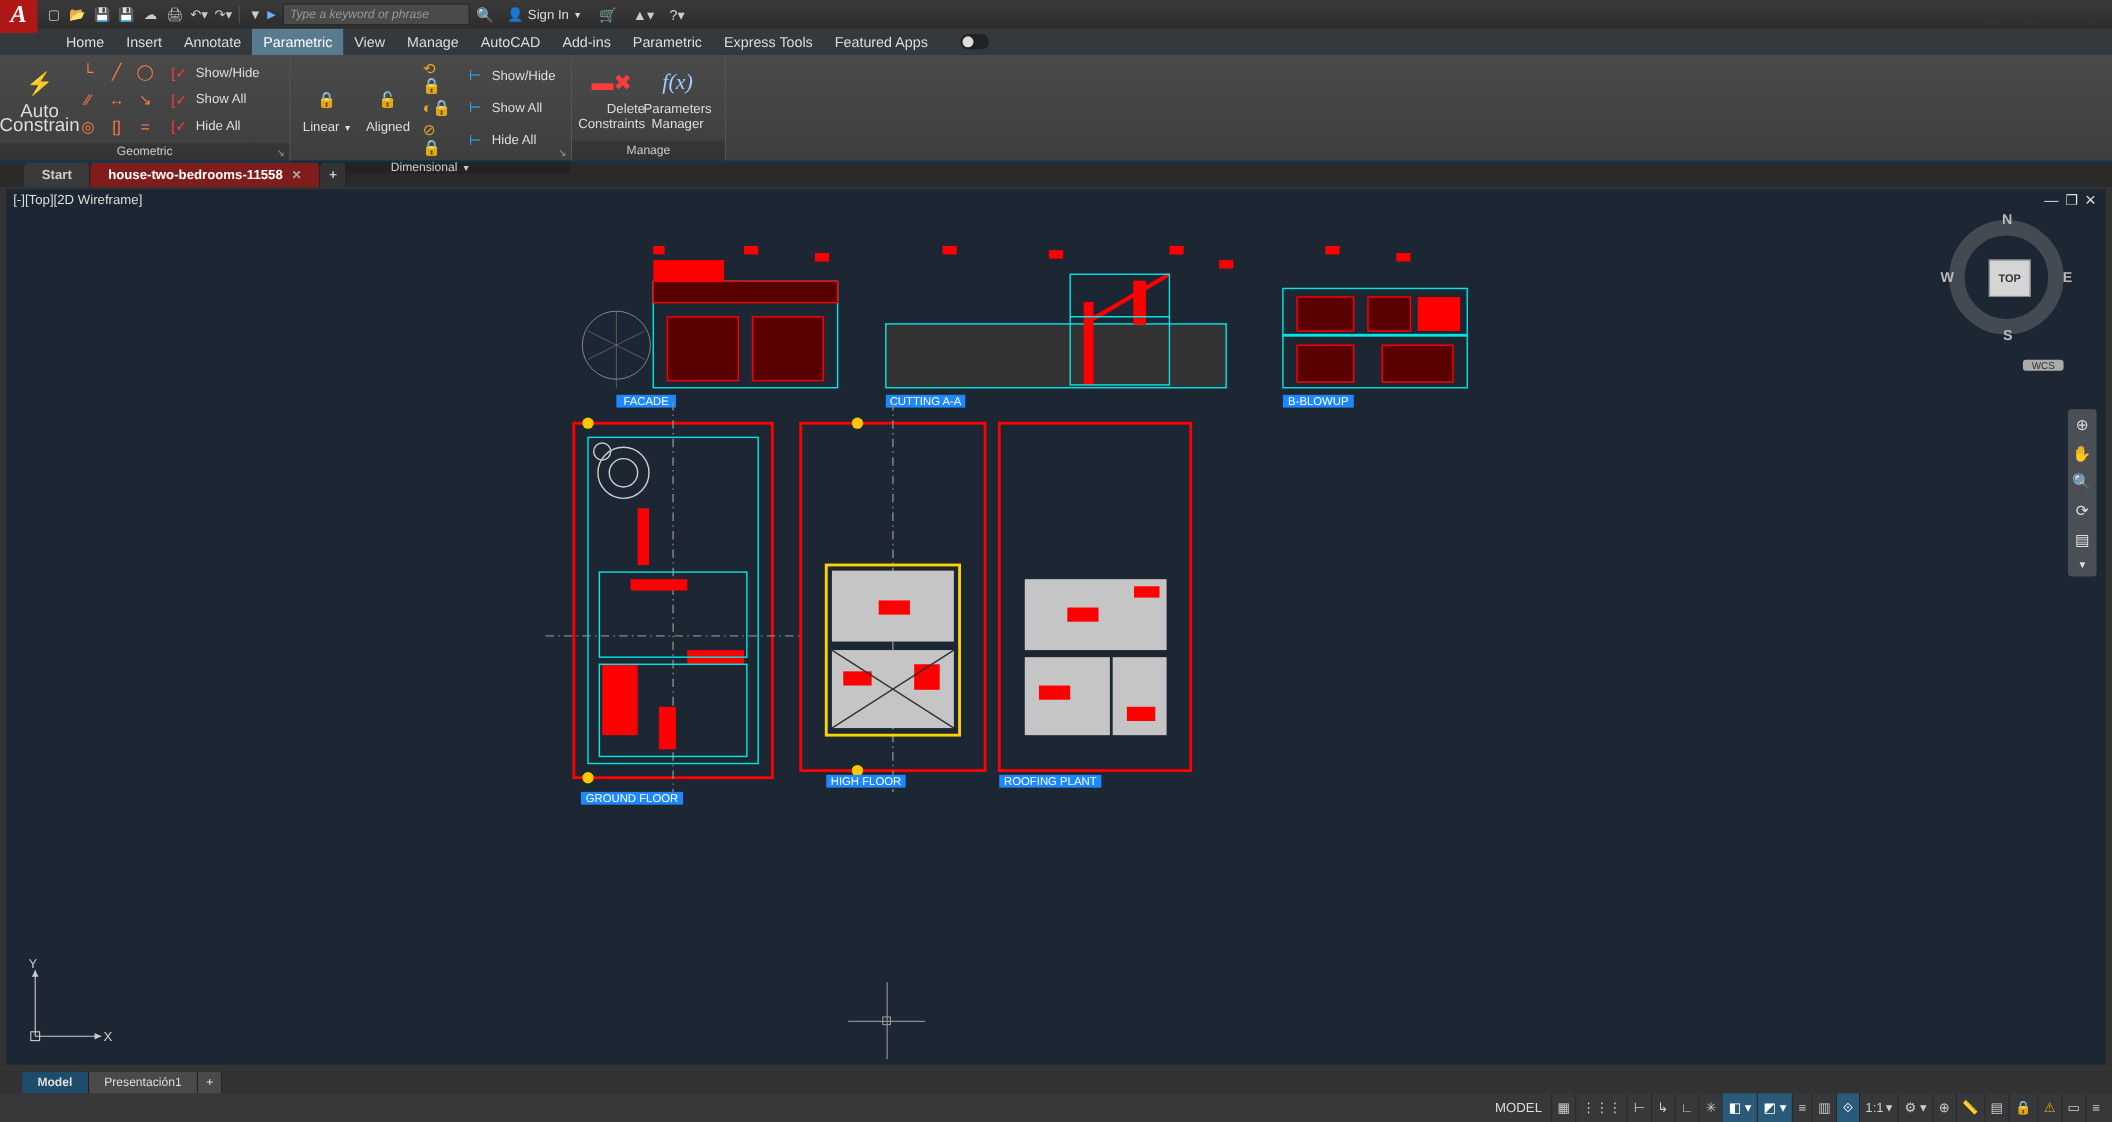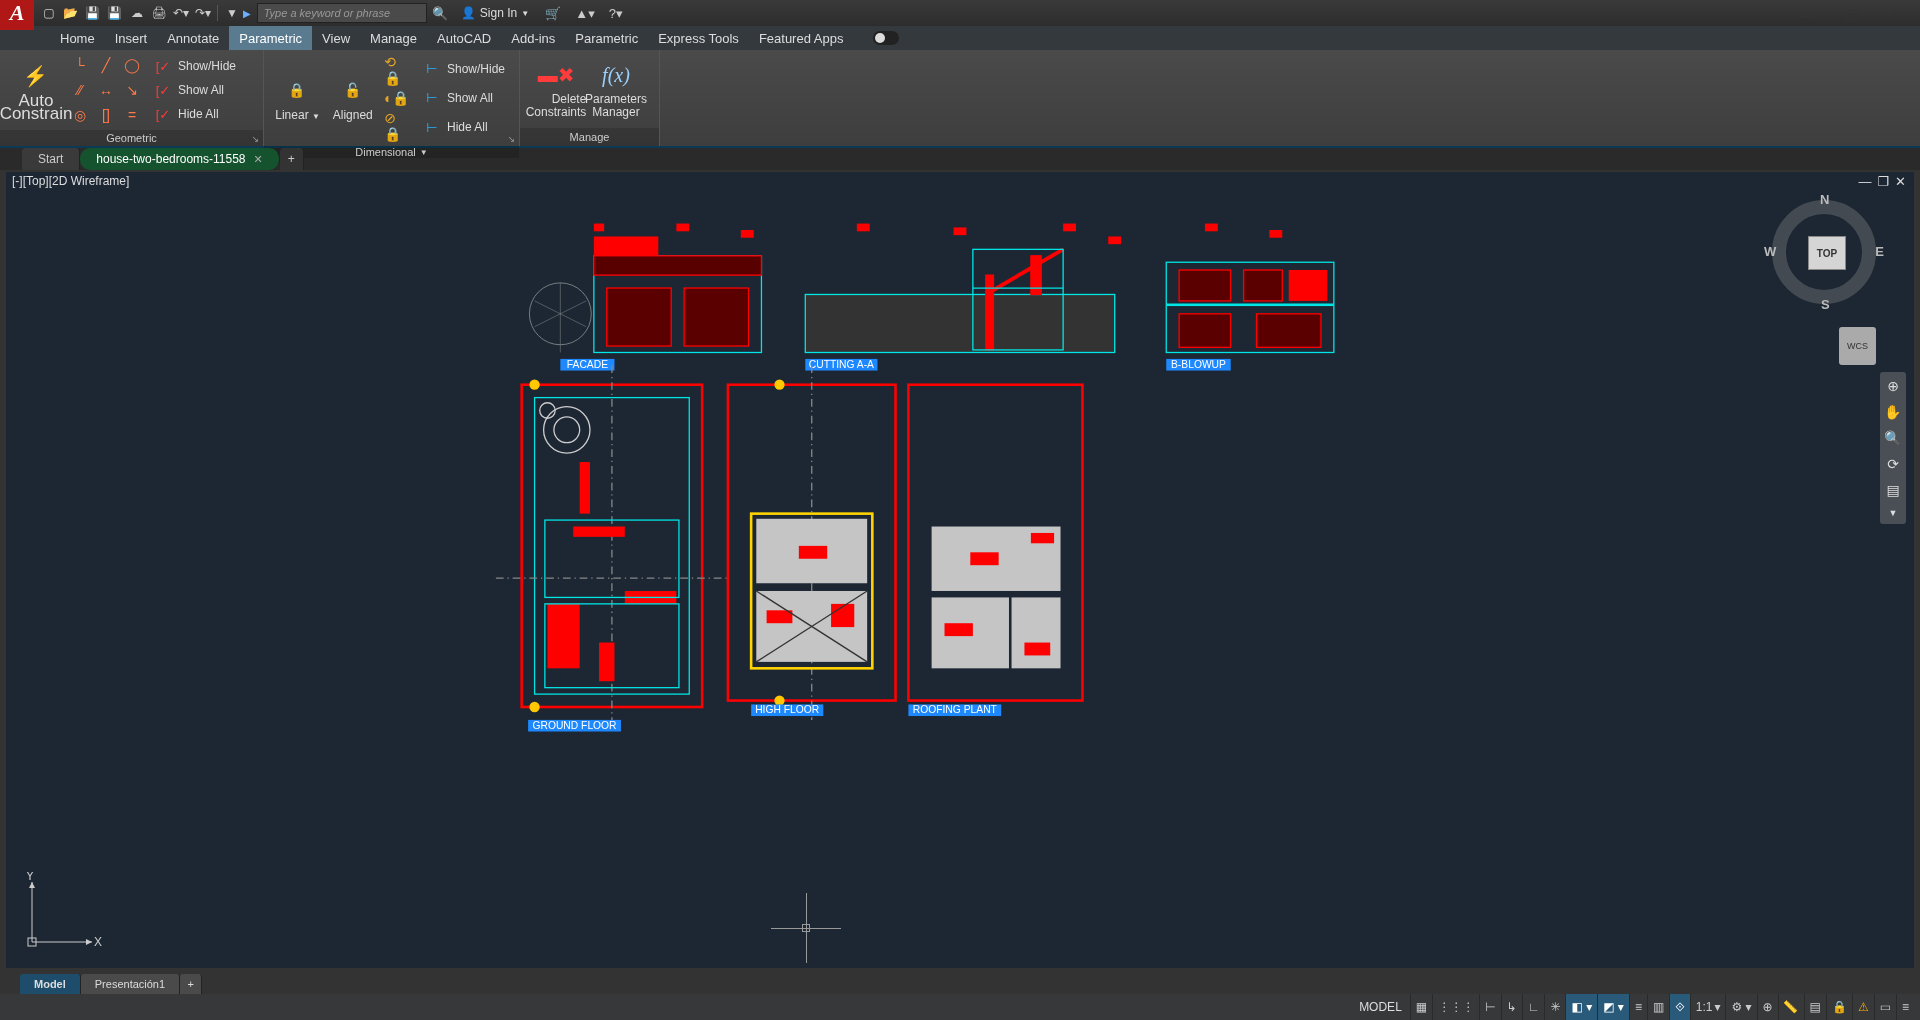--- a/index.html
+++ b/index.html
@@ -42,38 +42,38 @@
 .big-btn { width:60px; display:flex; flex-direction:column; align-items:center; justify-content:center; color:#ddd; font-size:12px; gap:2px; padding:4px 2px; }
 .big-ic { width:32px; height:32px; display:flex; align-items:center; justify-content:center; font-size:20px; }
 .col-btns { display:flex; flex-direction:column; justify-content:space-around; padding:2px 4px; }
 .row-btns { display:flex; gap:6px; }
 .sm-btn { display:flex; align-items:center; gap:6px; color:#ddd; font-size:12px; height:24px; padding:0 4px; }
 .sm-ic { width:18px; height:18px; display:flex; align-items:center; justify-content:center; color:#ff3b3b; font-size:13px; }
 .geo-ic { color:#ff7a4a; font-size:14px; width:20px; text-align:center; }
 .lock-ic { color:#e6a624; font-size:14px; }
 
 
-.file-tabs { height:22px; background:#2a2a2a; display:flex; align-items:flex-end; padding-left:22px; gap:0; }
+.file-tabs { height:22px; background:#2a2a2a; display:flex; align-items:flex-end; padding-left:22px; gap:0;font-weight:bold; }
 .file-tab { height:22px; padding:0 16px; background:#3a3a3a; color:#ccc; font-size:12px; display:flex; align-items:center; border-right:1px solid #222; border-top-left-radius:4px; border-top-right-radius:4px; position:relative; gap:8px;}
-.file-tab.active { background:#14532d; color:#fff;border-radius:10px; }
+.file-tab.active { background:#7f1d1d; color:#fff; }
 .file-tab .x { font-size:11px; color:#aaa; }
 .file-tab.plus { width:24px; padding:0; justify-content:center; background:#333; }
 
 
 .draw-wrap { flex:1; position:relative; background:#1c2733; border:6px solid #333; border-top:2px solid #333; }
 .vp-label { position:absolute; top:2px; left:6px; color:#ddd; font-size:12px; }
 .vp-ctrl { position:absolute; top:2px; right:8px; display:flex; gap:6px; color:#ddd; font-size:13px; }
 .canvas-svg { position:absolute; inset:0; }
 
 .viewcube { position:absolute; top:20px; right:30px; width:120px; height:120px; }
 .vc-ring { position:absolute; inset:8px; border:14px solid rgba(140,140,140,.35); border-radius:50%; }
 .vc-top { position:absolute; top:44px; left:44px; width:38px; height:34px; background:#d5d5d5; color:#333; font-size:10px; font-weight:bold; display:flex; align-items:center; justify-content:center; border:1px solid #888; }
 .vc-dir { position:absolute; color:#bbb; font-size:13px; font-weight:bold; }
 .vc-n { top:0; left:56px; } .vc-s { bottom:0; left:57px; } .vc-w { top:52px; left:0; } .vc-e { top:52px; right:0; }
-.wcs-badge { position:absolute; top:155px; right:38px; background:#aaa; color:#333; font-size:9px; padding:14px 8px; border-radius:3px; }
+.wcs-badge { position:absolute; top:155px; right:38px; background:#aaa; color:#333; font-size:9px; padding:0 8px; border-radius:3px; }
 
 .navbar { position:absolute; top:200px; right:8px; width:26px; background:rgba(120,120,120,.5); border-radius:3px; padding:6px 0; display:flex; flex-direction:column; align-items:center; gap:10px; }
 .nav-ic { color:#ddd; font-size:14px; }
 
 .ucs { position:absolute; bottom:16px; left:16px; color:#ccc; font-size:12px; }
 .crosshair { position:absolute; bottom:40px; left:800px; }
 .crosshair::before,.crosshair::after { content:""; position:absolute; background:#999; }
 .crosshair::before { width:70px; height:1px; top:0; left:-35px; }
 .crosshair::after { width:1px; height:70px; top:-35px; left:0; }
 .crosshair .box { position:absolute; width:8px; height:8px; border:1px solid #999; top:-4px; left:-4px; }

